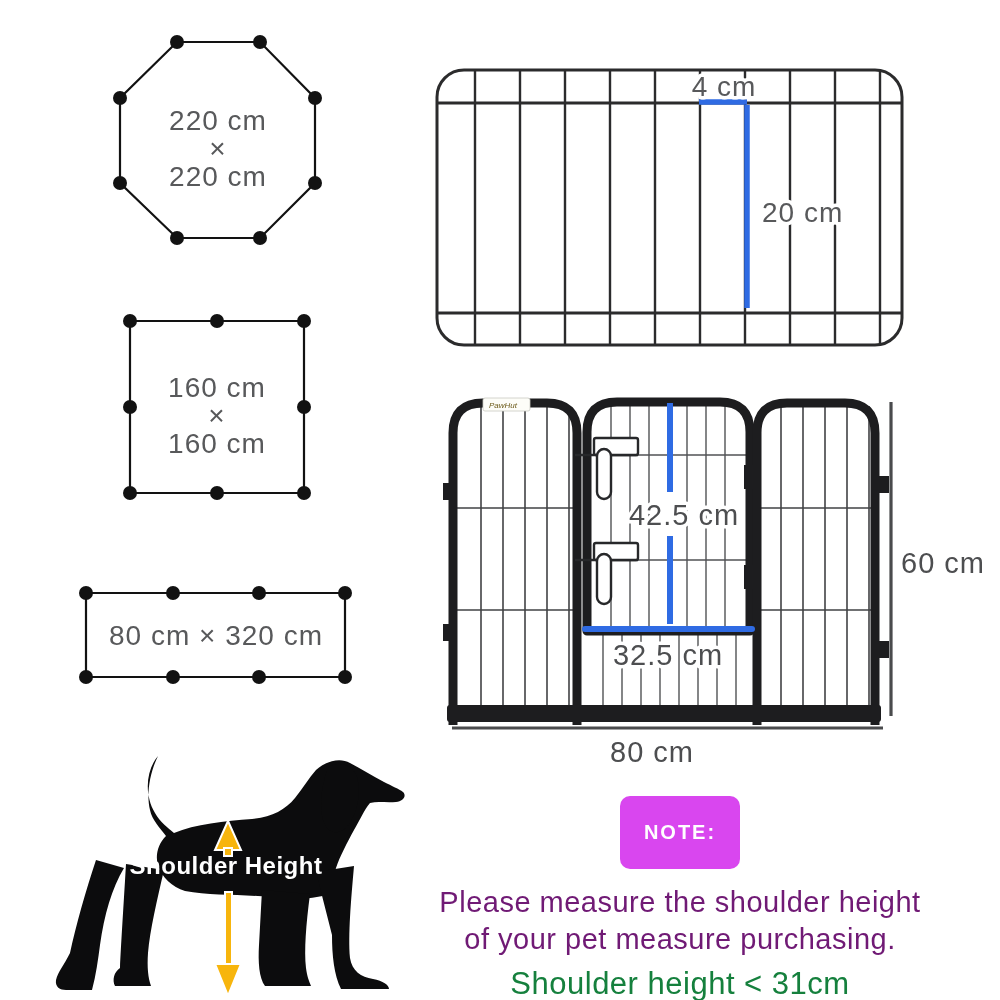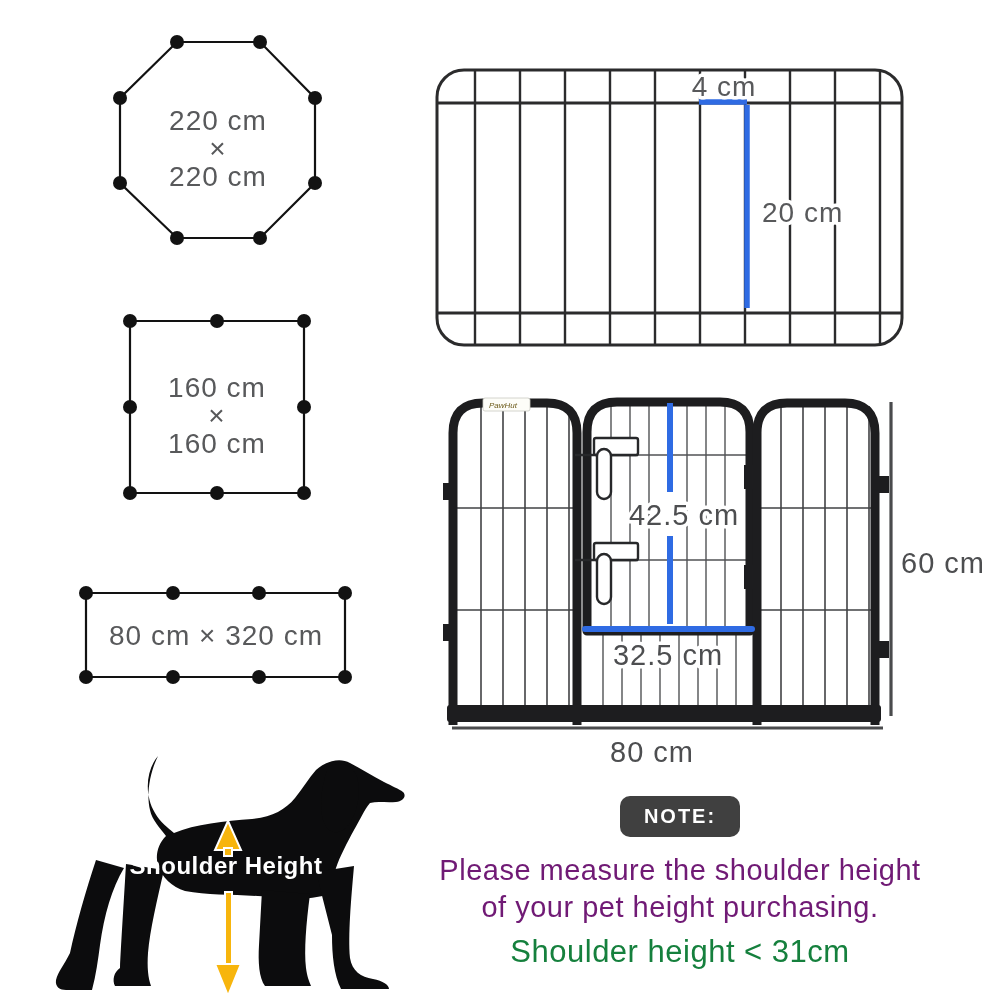--- a/index.html
+++ b/index.html
@@ -14,22 +14,22 @@
   .doorwire{stroke:#515254;stroke-width:1.4;}
   .frame{fill:none;stroke:#1d1d1f;stroke-width:9;stroke-linejoin:round;}
   .gridline{stroke:#2b2b2c;}
   .dimline{stroke:#4a4b4d;stroke-width:3.2;}
   .latch{fill:#fff;stroke:#27282a;stroke-width:2.4;}
   .brand-label{font-size:8px;fill:#6b5a18;font-style:italic;}
   .dog-text{font-size:24px;font-weight:bold;fill:#ffffff;letter-spacing:0.5px;}
   .arrow-casing{stroke:#ffffff;stroke-width:2;}
   
   .note-wrap{position:absolute;left:400px;top:796px;width:560px;text-align:center;}
-  .note-badge{display:inline-block;background:#404040;color:#ffffff;font-weight:bold;
-              font-size:20px;letter-spacing:2px;padding:9px 24px;border-radius:10px;}
+  .note-badge{display:inline-block;background:#d946ef;color:#ffffff;font-weight:bold;
+              font-size:20px;letter-spacing:2px;padding:25px 24px;border-radius:10px;}
   .note-line{color:#701a75;font-size:29px;line-height:37px;letter-spacing:0.5px;}
   .note-line.first{margin-top:15px;}
   .note-strong{color:#15803d;font-size:31px;margin-top:8px;letter-spacing:0.5px;}
 </style>
 </head>
 <body>
 
 <svg id="scene" width="1000" height="1000" viewBox="0 0 1000 1000">
 
   <g>
@@ -258,15 +258,15 @@
       <rect x="225" y="892" width="7" height="74"></rect>
       <polygon points="228,996 215,964 241,964"></polygon>
     </g>
     <text class="dog-text" text-anchor="middle" x="226" y="874">Shoulder Height</text>
   </g>
 </svg>
 
 <div class="note-wrap">
   <span class="note-badge">NOTE:</span>
   <div class="note-line first">Please measure the shoulder height</div>
-  <div class="note-line">of your pet height purchasing.</div>
+  <div class="note-line">of your pet measure purchasing.</div>
   <div class="note-strong">Shoulder height &lt; 31cm</div>
 </div>
 
 </body></html>

